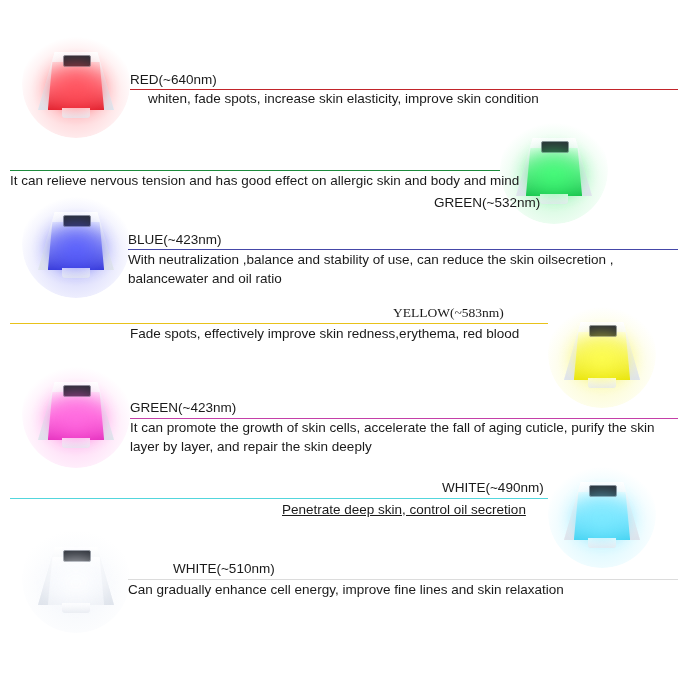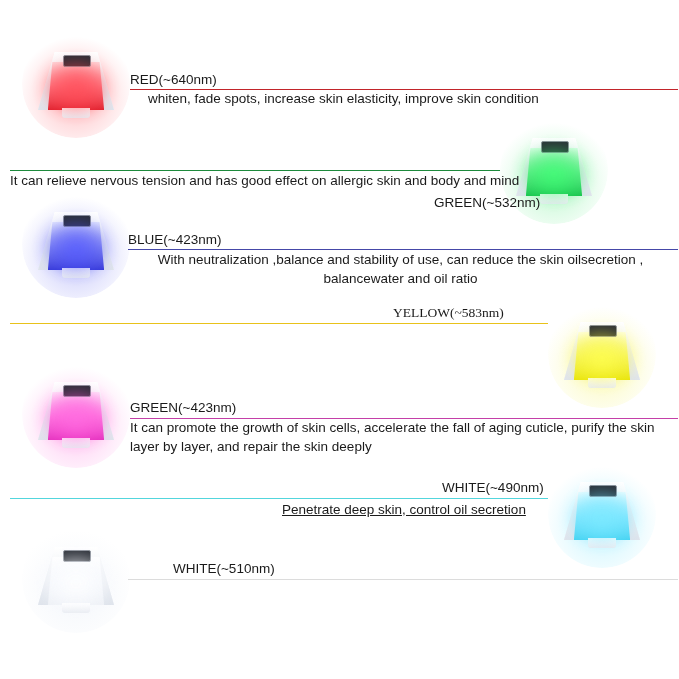--- a/index.html
+++ b/index.html
@@ -164,21 +164,21 @@
         <div class="screen"></div>
         <div class="base"></div>
       </div>
       <div class="glowspot" style="background:radial-gradient(ellipse at 50% 55%,#3dff74 0%,rgba(45,230,100,.45) 55%,rgba(255,255,255,0) 80%);"></div>
     </div>
     <div class="title" style="left:434px;top:43px;margin-top:44px;">GREEN(~532nm)</div>
     <hr class="rule" style="left:10px;top:62px;width:490px;background:#1d8a3c;">
     <div class="desc" style="left:10px;top:63px;width:545px;">It can relieve nervous tension and has good effect on allergic skin and body and mind</div>
   </div>
 
-  <div class="row" style="top:190px;height:98px;text-align:center;">
+  <div class="row" style="top:190px;height:98px;">
     <div class="device" style="left:22px;top:0;">
       <div class="glowbg" style="background:radial-gradient(circle at 50% 62%,rgba(58,62,240,.28) 0%,rgba(255,255,255,0) 70%);"></div>
       <div class="lamp">
         <div class="hood"></div>
         <div class="hood-left"></div>
         <div class="hood-right"></div>
         <div class="panel" style="background:linear-gradient(180deg,#e3e6ff 0%,#8b90f5 50%,#2f32d8 100%);"></div>
         <div class="screen"></div>
         <div class="base"></div>
       </div>
@@ -197,20 +197,21 @@
         <div class="hood-left"></div>
         <div class="hood-right"></div>
         <div class="panel" style="background:linear-gradient(180deg,#ffffe0 0%,#f8f768 50%,#e8e400 100%);"></div>
         <div class="screen"></div>
         <div class="base"></div>
       </div>
       <div class="glowspot" style="background:radial-gradient(ellipse at 50% 55%,#ffff4d 0%,rgba(245,240,40,.45) 55%,rgba(255,255,255,0) 80%);"></div>
     </div>
     <div class="title" style="left:393px;top:15px;font-family:Liberation Serif, serif;">YELLOW(~583nm)</div>
     <hr class="rule" style="left:10px;top:33px;width:538px;background:#e8c21a;">
+    <div class="desc" style="left:130px;top:34px;width:430px;">Fade spots, effectively improve skin redness,erythema, red blood</div>
   </div>
 
   <div class="row" style="top:360px;height:110px;">
     <div class="device" style="left:22px;top:0;">
       <div class="glowbg" style="background:radial-gradient(circle at 50% 62%,rgba(255,63,208,.28) 0%,rgba(255,255,255,0) 70%);"></div>
       <div class="lamp">
         <div class="hood"></div>
         <div class="hood-left"></div>
         <div class="hood-right"></div>
         <div class="panel" style="background:linear-gradient(180deg,#ffe4fa 0%,#ff82e4 50%,#e42bbd 100%);"></div>
@@ -250,15 +251,16 @@
         <div class="hood-left"></div>
         <div class="hood-right"></div>
         <div class="panel" style="background:linear-gradient(180deg,#ffffff 0%,#f7f9fc 50%,#eef1f6 100%);"></div>
         <div class="screen"></div>
         <div class="base"></div>
       </div>
       <div class="glowspot" style="background:radial-gradient(ellipse at 50% 55%,#ffffff 0%,rgba(248,250,255,.6) 55%,rgba(255,255,255,0) 82%);"></div>
     </div>
     <div class="title" style="left:128px;top:41px;margin-left:45px;">WHITE(~510nm)</div>
     <hr class="rule" style="left:128px;top:59px;width:550px;background:#dcdcdc;">
+    <div class="desc" style="left:128px;top:60px;width:545px;">Can gradually enhance cell energy, improve fine lines and skin relaxation</div>
   </div>
 
 </div>
 
 </body></html>

